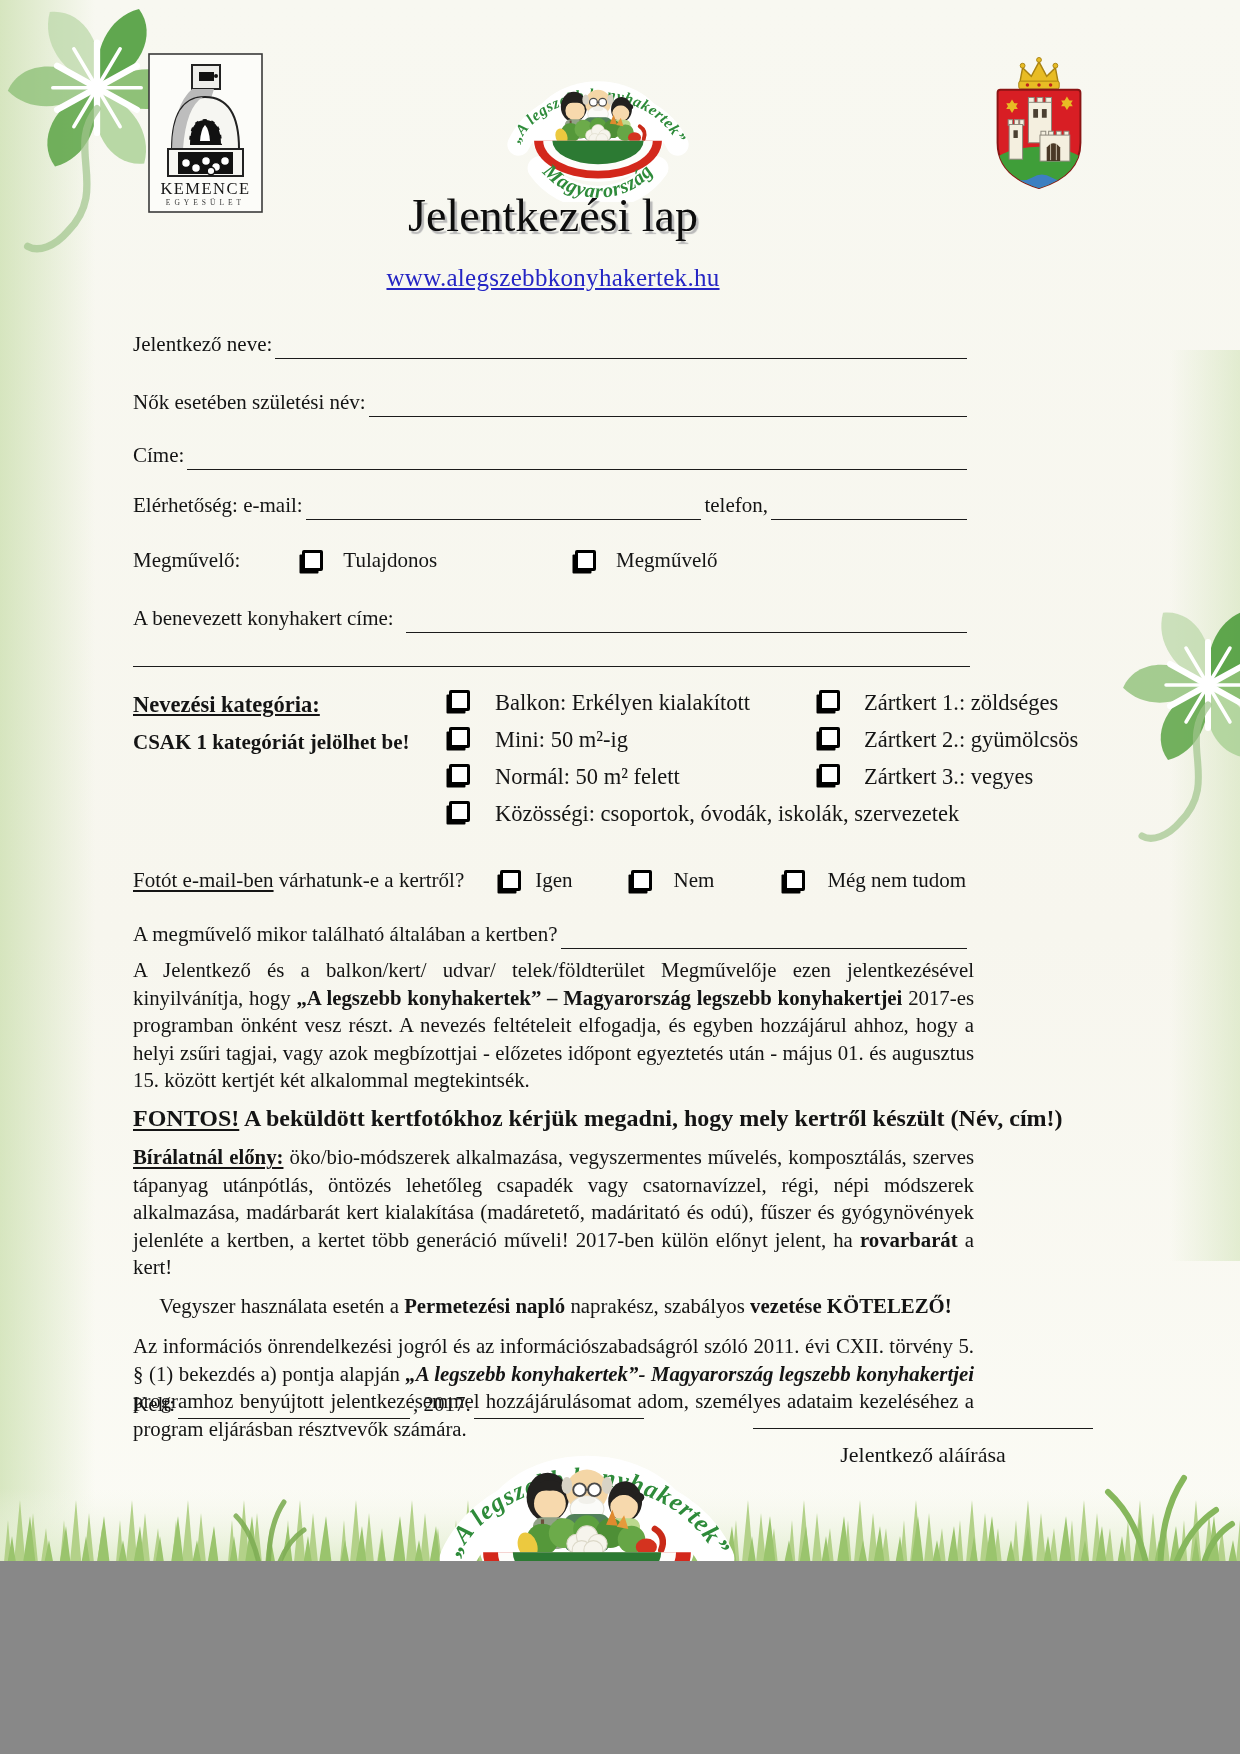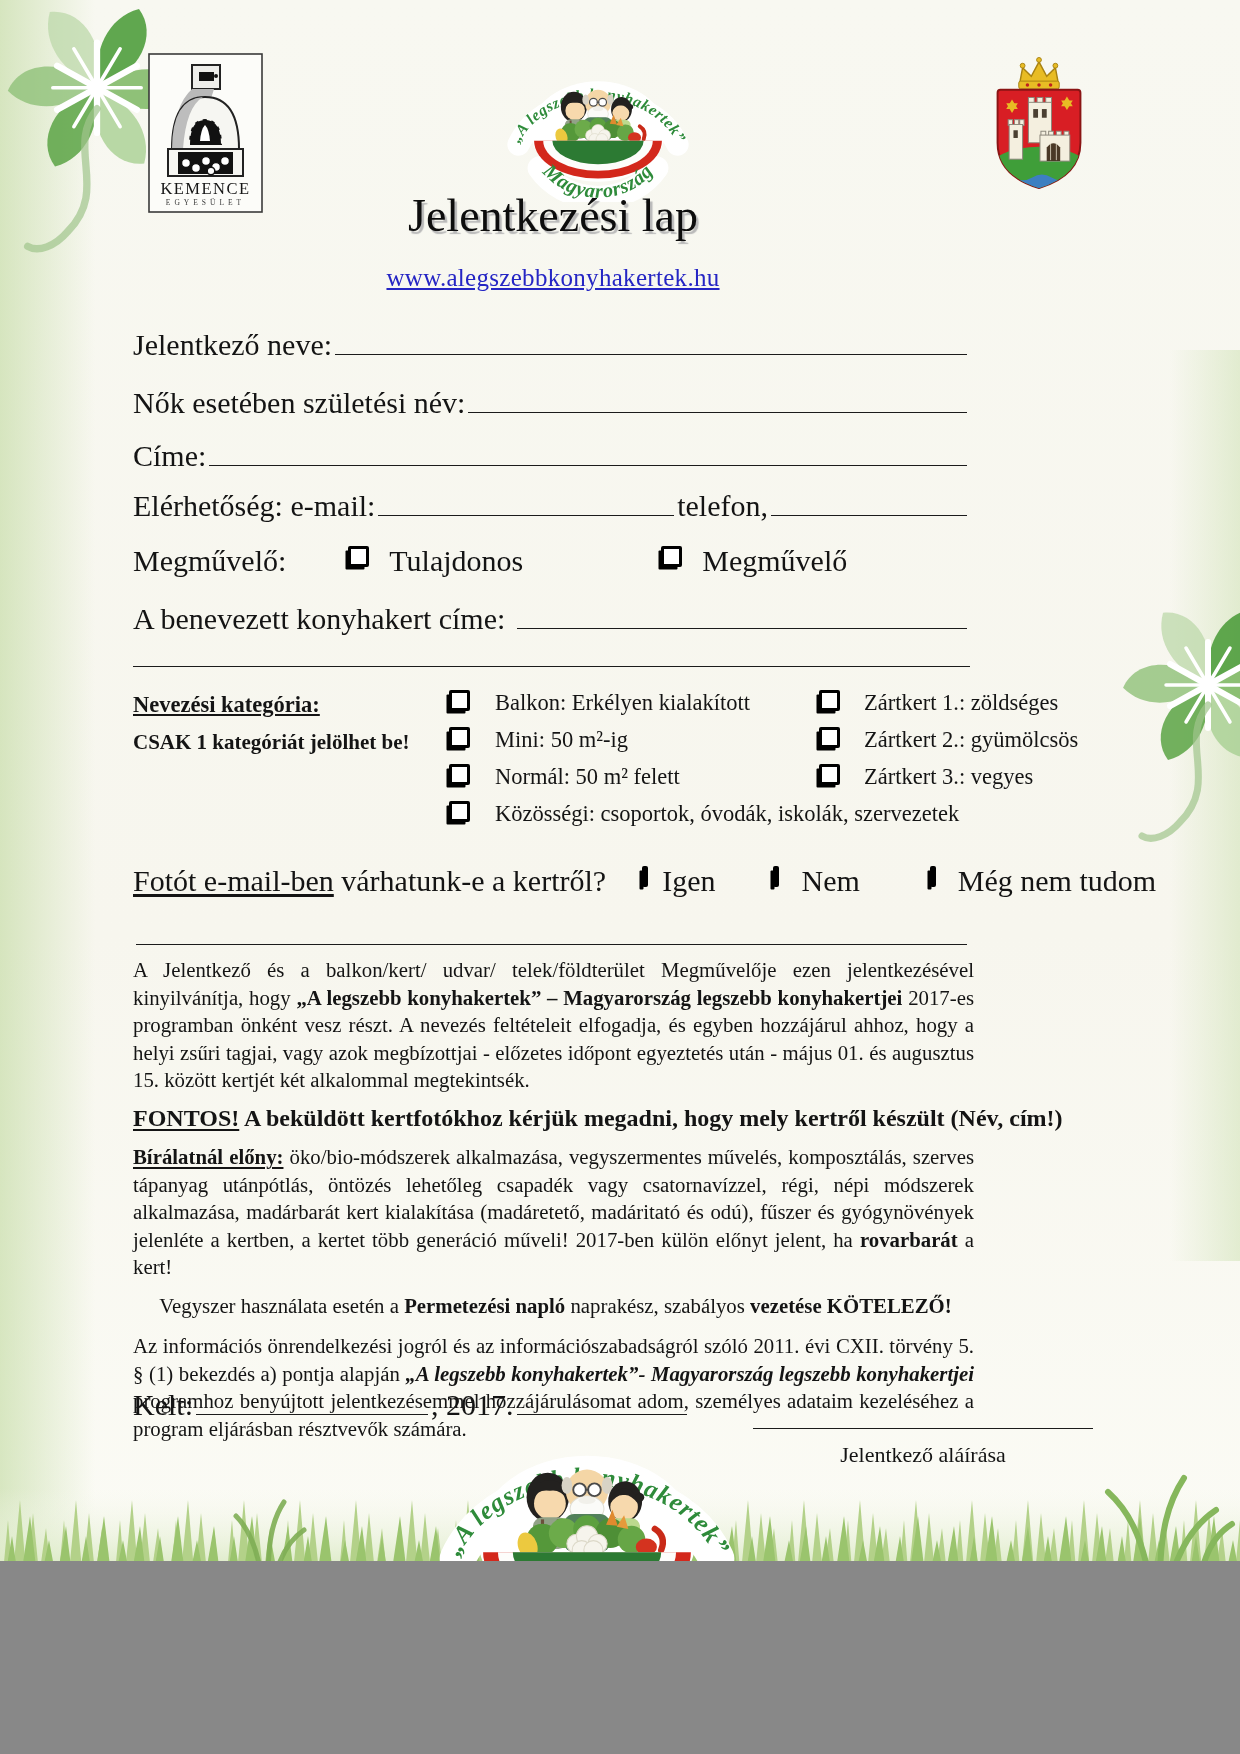--- a/index.html
+++ b/index.html
@@ -13,22 +13,22 @@
   .deco{position:absolute;pointer-events:none;}
   
   .kemence-box{position:absolute;left:148px;top:53px;}
   .program-logo-top{position:absolute;left:500px;top:52px;}
   .coa{position:absolute;left:986px;top:54px;}
   .title-block{position:absolute;left:133px;top:191px;width:840px;text-align:center;}
   .doc-title{font-size:46px;line-height:1.1;color:#0d0d0d;text-shadow:2.5px 2.5px 1px #b9b9b9;}
   .doc-url{display:inline-block;margin-top:4px;font-size:25px;color:#2525c4;
            text-decoration:underline;letter-spacing:.3px;cursor:pointer;}
   
-  .row{position:absolute;left:133px;width:837px;display:flex;align-items:flex-start;
-       font-size:30px;line-height:29px;white-space:nowrap;}
+  .row{position:absolute;left:133px;width:837px;display:flex;align-items:flex-end;
+       font-size:21px;line-height:29px;white-space:nowrap;}
   .fill{flex:1 1 auto;border-bottom:1.4px solid #1b1b1b;height:24px;margin:0 3px;min-width:20px;}
   .fill.fixed{flex:0 0 auto;}
   .cbx{display:inline-block;width:15px;height:15px;background:#fff;border:3px solid #000;
        border-radius:2px;box-shadow:-3.5px 3.5px 0 -1px #000;margin-bottom:4px;cursor:pointer;}
   
   .cat{position:absolute;left:133px;top:690px;width:890px;font-size:22.5px;}
   .cat .hd{position:absolute;left:0;top:2px;font-weight:bold;text-decoration:underline;}
   .cat .note{position:absolute;left:0;top:40px;font-weight:bold;font-size:21px;}
   .cat .r{position:absolute;white-space:nowrap;}
   
@@ -304,20 +304,21 @@
     <span><u>Fotót e-mail-ben</u><span> várhatunk-e a kertről?</span></span>
     <span class="cbx" style="margin-left:36px"></span>
     <span style="margin-left:14px">Igen</span>
     <span class="cbx" style="margin-left:58px"></span>
     <span style="margin-left:22px">Nem</span>
     <span class="cbx" style="margin-left:70px"></span>
     <span style="margin-left:22px">Még nem tudom</span>
   </div>
 
   <div class="row" style="top:920px">
+    <span>A megművelő mikor található általában a kertben?</span>
     <span class="fill"></span>
   </div>
 
   <div class="paras">
     <p><span>A Jelentkező és a balkon/kert/ udvar/ telek/földterület Megművelője ezen jelentkezésével kinyilvánítja, hogy </span><b>„A legszebb konyhakertek” – Magyarország legszebb konyhakertjei</b><span> 2017-es programban önként vesz részt. A nevezés feltételeit elfogadja, és egyben hozzájárul ahhoz, hogy a helyi zsűri tagjai, vagy azok megbízottjai - előzetes időpont egyeztetés után - május 01. és augusztus 15. között kertjét két alkalommal megtekintsék.</span></p>
 
     <p class="oneline" style="font-size:24px"><b><u>FONTOS!</u><span> A beküldött kertfotókhoz kérjük megadni, hogy mely kertről készült (Név, cím!)</span></b></p>
 
     <p><b><u>Bírálatnál előny:</u></b><span> öko/bio-módszerek alkalmazása, vegyszermentes művelés, komposztálás, szerves tápanyag utánpótlás, öntözés lehetőleg csapadék vagy csatornavízzel, régi, népi módszerek alkalmazása, madárbarát kert kialakítása (madáretető, madáritató és odú), fűszer és gyógynövények jelenléte a kertben, a kertet több generáció műveli! 2017-ben külön előnyt jelent, ha </span><b>rovarbarát</b><span> a kert!</span></p>
 

